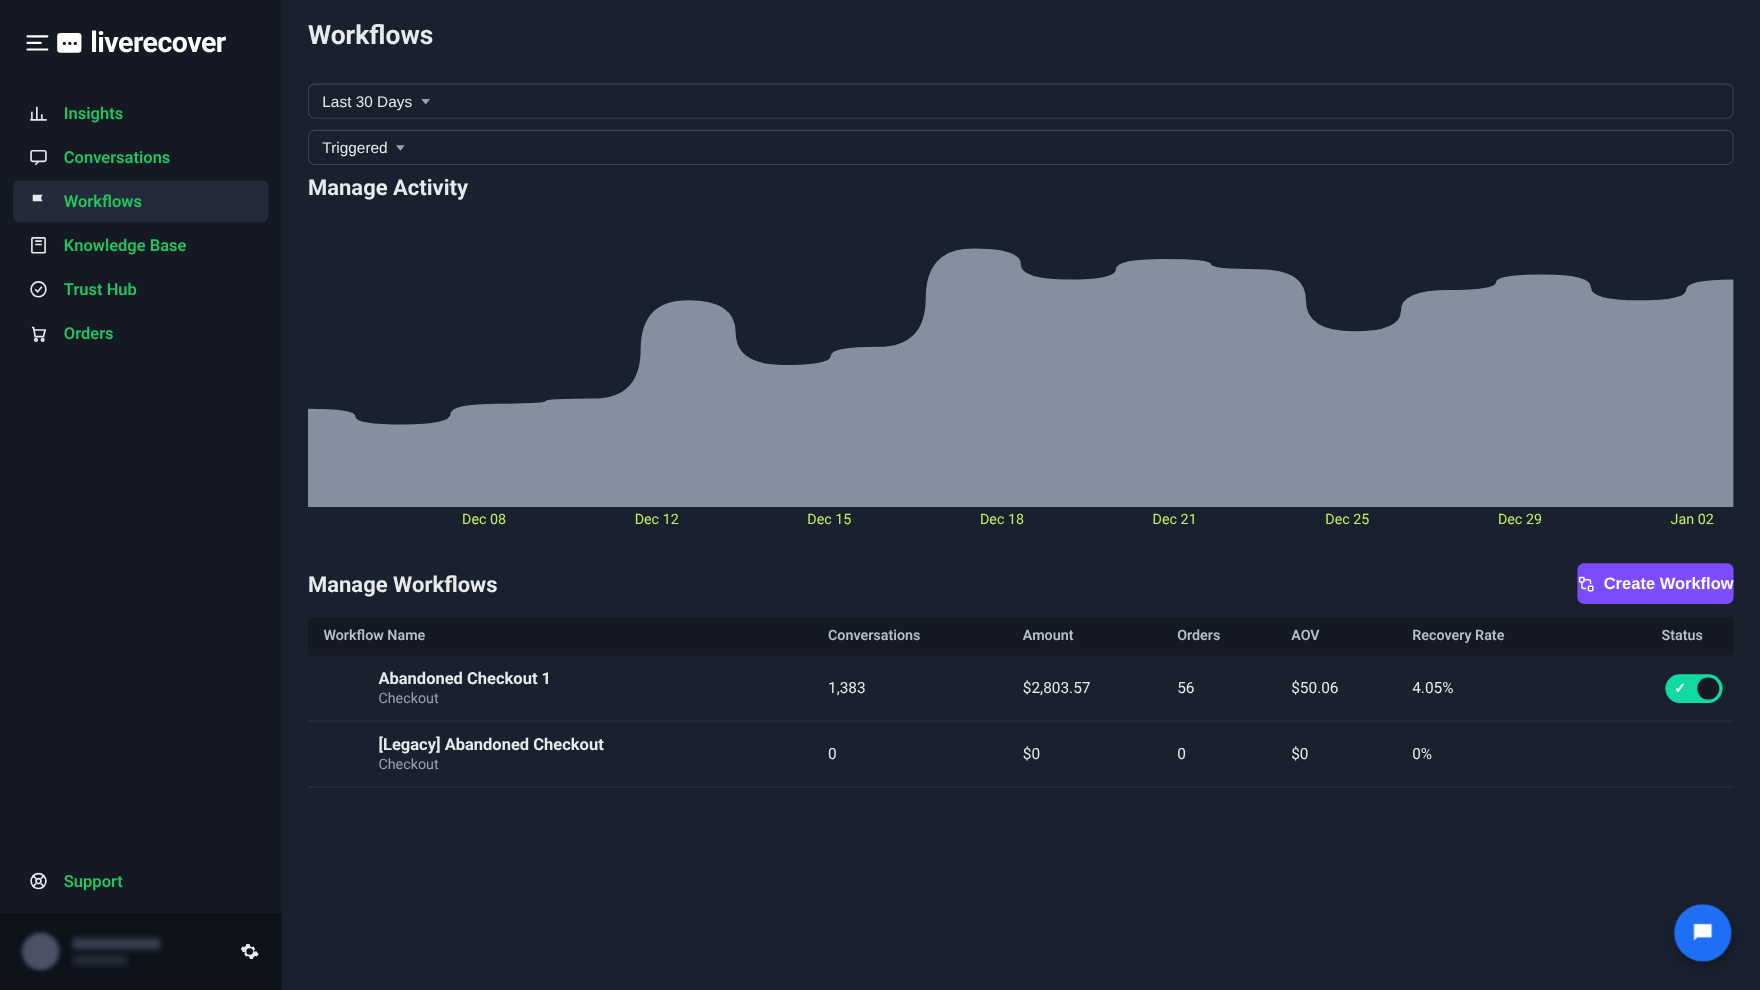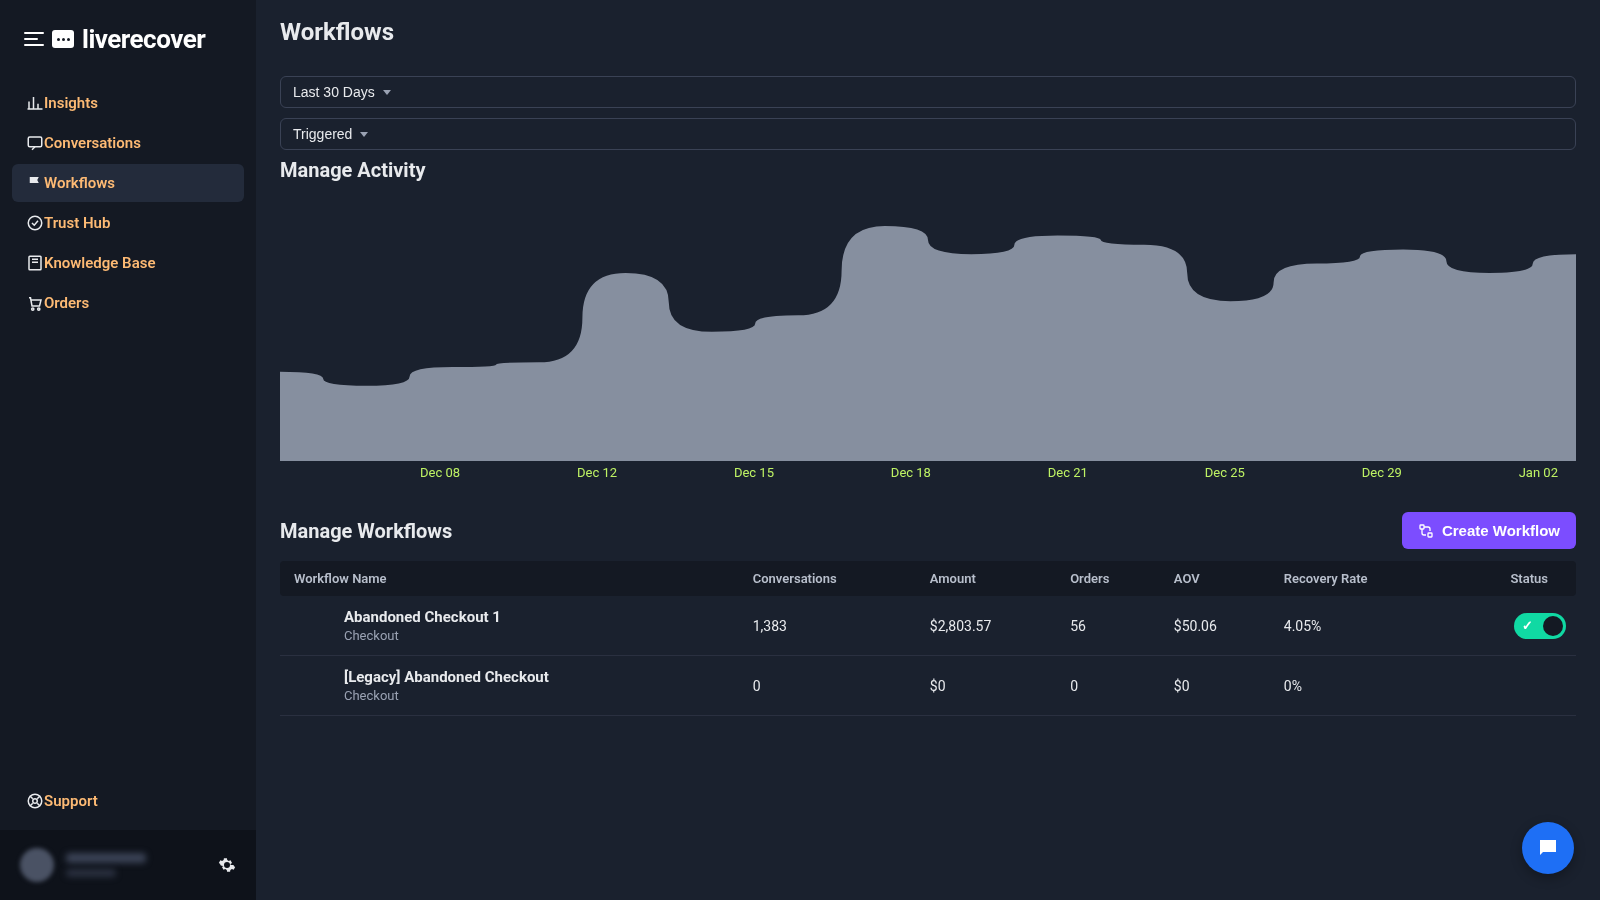--- a/index.html
+++ b/index.html
@@ -8,21 +8,21 @@
   .logo-area { display: flex; align-items: center; gap: 8px; padding: 24px 24px 20px 24px; }
   .hamburger { width: 20px; height: 14px; display: flex; flex-direction: column; justify-content: space-between; }
   .hamburger span { height: 2px; background: #fff; border-radius: 1px; display:block;}
   .hamburger span:nth-child(2){ width:70%; }
   .chat-bubble { width: 22px; height: 18px; background: #fff; border-radius: 3px; position: relative; display:flex; align-items:center; justify-content:center; }
   .chat-bubble::after { content:""; position:absolute; bottom:-4px; left:5px; border:4px solid transparent; border-top-color:#fff; }
   .dots { display:flex; gap:2px; }
   .dots i{ width:3px;height:3px;background:#141923;border-radius:50%;display:block;}
   .logo-text { font-size: 26px; font-weight: 700; color:#fff; letter-spacing:-0.5px;}
   .nav { padding: 10px 12px; flex: 0 0 auto; }
-  .nav-item { display: flex; align-items: center; padding: 10px 14px; border-radius: 6px; font-size: 15px; font-weight: 600; color: #fdba74; margin-bottom: 2px; cursor:pointer; }
+  .nav-item { display: flex; align-items: center; gap: 14px; padding: 10px 14px; border-radius: 6px; font-size: 15px; font-weight: 600; color: #22c55e; margin-bottom: 2px; cursor:pointer; }
   .nav-item.active { background: #232b3b; }
   .nav-item .ico { width: 18px; height: 18px; display:flex; align-items:center; justify-content:center; color:#e8eaed; flex-shrink:0;}
   .nav-item svg { width: 18px; height: 18px; }
   .spacer { flex: 1; }
   .bottom-nav { padding: 8px 12px; }
   .theme-toggle { width: 42px; height: 22px; background: #10d9a3; border-radius: 11px; position: relative; cursor:pointer; }
   .theme-toggle::after { content:"☾"; position:absolute; right:3px; top:2px; width:18px; height:18px; background:#141923; border-radius:50%; font-size:11px; color:#10d9a3; display:flex; align-items:center; justify-content:center; }
   .theme-toggle::before{ content:"☾"; position:absolute; left:5px; top:3px; font-size:12px; color:#fff; }
   .logout-row { display:flex; align-items:center; justify-content:space-between; padding: 8px 14px; }
   .logout-left { display:flex; align-items:center; gap:14px; font-size:15px; font-weight:600; }
@@ -35,21 +35,21 @@
   .main { flex:1; padding: 18px 24px; overflow-y:auto; position:relative;}
   .page-title { font-size: 24px; font-weight:700; margin-bottom: 30px; }
   .toolbar { display:flex; justify-content:flex-end; gap:10px; margin-bottom: 6px; flex-direction: column; }
   .dropdown-btn { background:transparent; border:1px solid #3a4255; color:#e8eaed; padding: 7px 12px; border-radius:6px; font-size:14px; display:flex; align-items:center; gap:8px; cursor:pointer;}
   .caret { width:0; height:0; border-left:4px solid transparent; border-right:4px solid transparent; border-top:5px solid #9aa2b3; }
   .section-title { font-size:20px; font-weight:700; margin: 8px 0 14px 0; }
   .chart-container { height: 290px; position:relative; }
   .chart-svg { width:100%; height: 265px; display:block; }
   .x-labels { display:flex; justify-content:space-between; padding: 4px 18px 0 140px; font-size:13px; color:#bef264; }
   .manage-header { display:flex; justify-content:space-between; align-items:center; margin-top: 26px; margin-bottom: 12px;}
-  .create-btn { background:#7c4dff; border:none; color:#fff; padding: 10px 16px; border-radius:6px; font-size:15px; font-weight:600; display:flex; align-items:center; gap:8px; cursor:pointer;}
+  .create-btn { background:#7c4dff; border:none; color:#fff; padding: 10px 0; border-radius:6px; font-size:15px; font-weight:600; display:flex; align-items:center; gap:8px; cursor:pointer;}
   .create-btn svg{ width:16px; height:16px; }
   table { width:100%; border-collapse: collapse; }
   th { text-align:left; font-size:13px; font-weight:600; color:#b8bfcc; padding: 10px 12px; background:#141923; }
   th:first-child{ padding-left: 14px; border-radius: 4px 0 0 4px;}
   th:last-child{ text-align:right; padding-right:28px; border-radius:0 4px 4px 0;}
   th:nth-child(4), th:nth-child(5){}
   tbody tr { border-bottom: 1px solid #2a3040; }
   td { padding: 12px 12px; font-size:14px; color:#e8eaed; vertical-align:middle; }
   td:first-child{ padding-left: 64px; }
   .wf-name { font-weight:700; font-size:15px; }
@@ -103,34 +103,34 @@
       <span class="ico">
           <svg viewBox="0 0 24 24" fill="currentColor">
             <path d="M5 3v18M5 4h12l-2 4 2 4H5"></path>
           </svg>
         </span>
       <span>Workflows</span>
     </div>
     <div class="nav-item">
       <span class="ico">
           <svg viewBox="0 0 24 24" fill="none" stroke="currentColor" stroke-width="2">
+            <rect x="4" y="3" width="16" height="18" rx="1"></rect>
+            <path d="M8 7h8M8 11h8"></path>
+          </svg>
+        </span>
+      <span>Knowledge Base</span>
+    </div>
+    <div class="nav-item">
+      <span class="ico">
+          <svg viewBox="0 0 24 24" fill="none" stroke="currentColor" stroke-width="2">
             <circle cx="12" cy="12" r="9"></circle>
             <path d="M8 12l3 3 5-6"></path>
           </svg>
         </span>
       <span>Trust Hub</span>
-    </div>
-    <div class="nav-item">
-      <span class="ico">
-          <svg viewBox="0 0 24 24" fill="none" stroke="currentColor" stroke-width="2">
-            <rect x="4" y="3" width="16" height="18" rx="1"></rect>
-            <path d="M8 7h8M8 11h8"></path>
-          </svg>
-        </span>
-      <span>Knowledge Base</span>
     </div>
     <div class="nav-item">
       <span class="ico">
           <svg viewBox="0 0 24 24" fill="none" stroke="currentColor" stroke-width="2">
             <path d="M4 5h2l2 11h10l2-8H7"></path>
             <circle cx="9" cy="20" r="1.5"></circle>
             <circle cx="17" cy="20" r="1.5"></circle>
           </svg>
         </span>
       <span>Orders</span>

